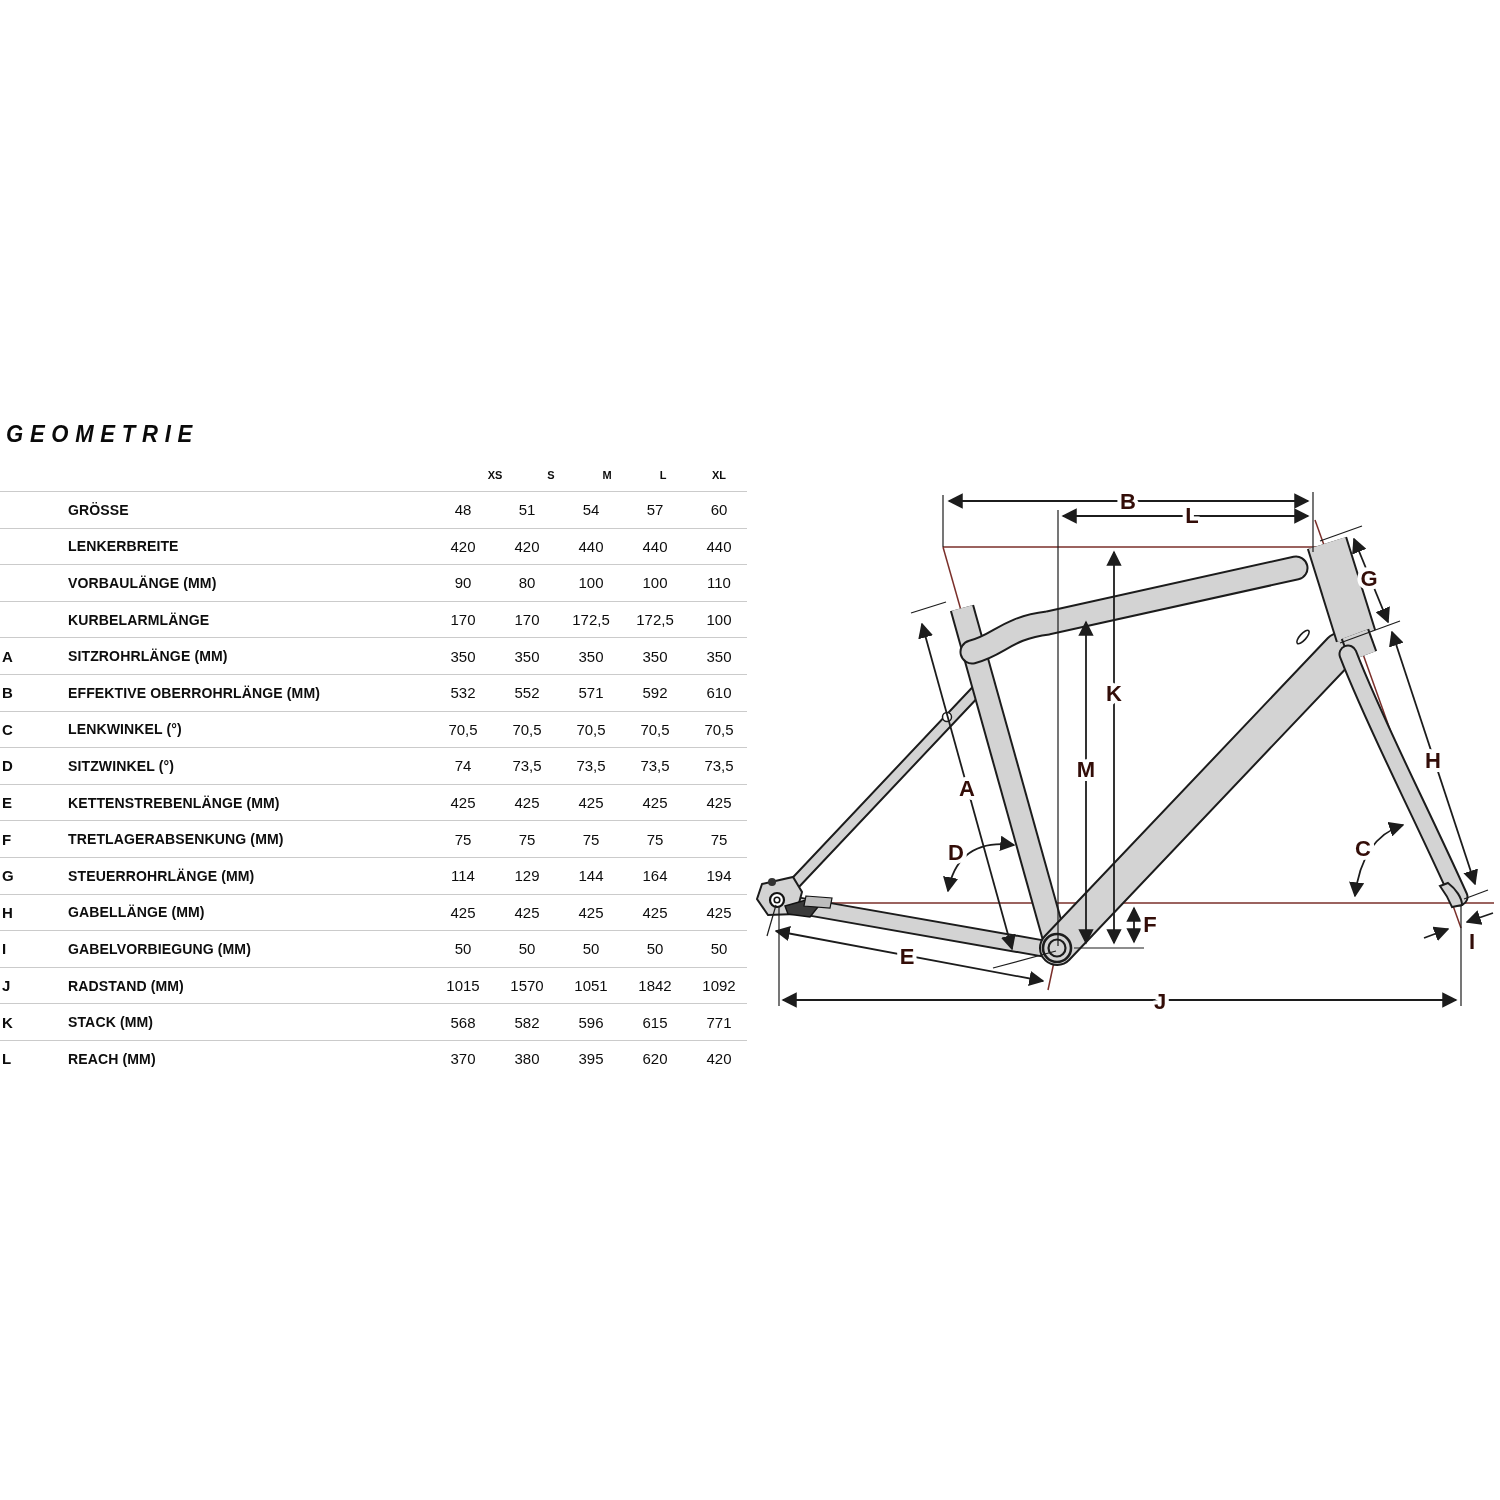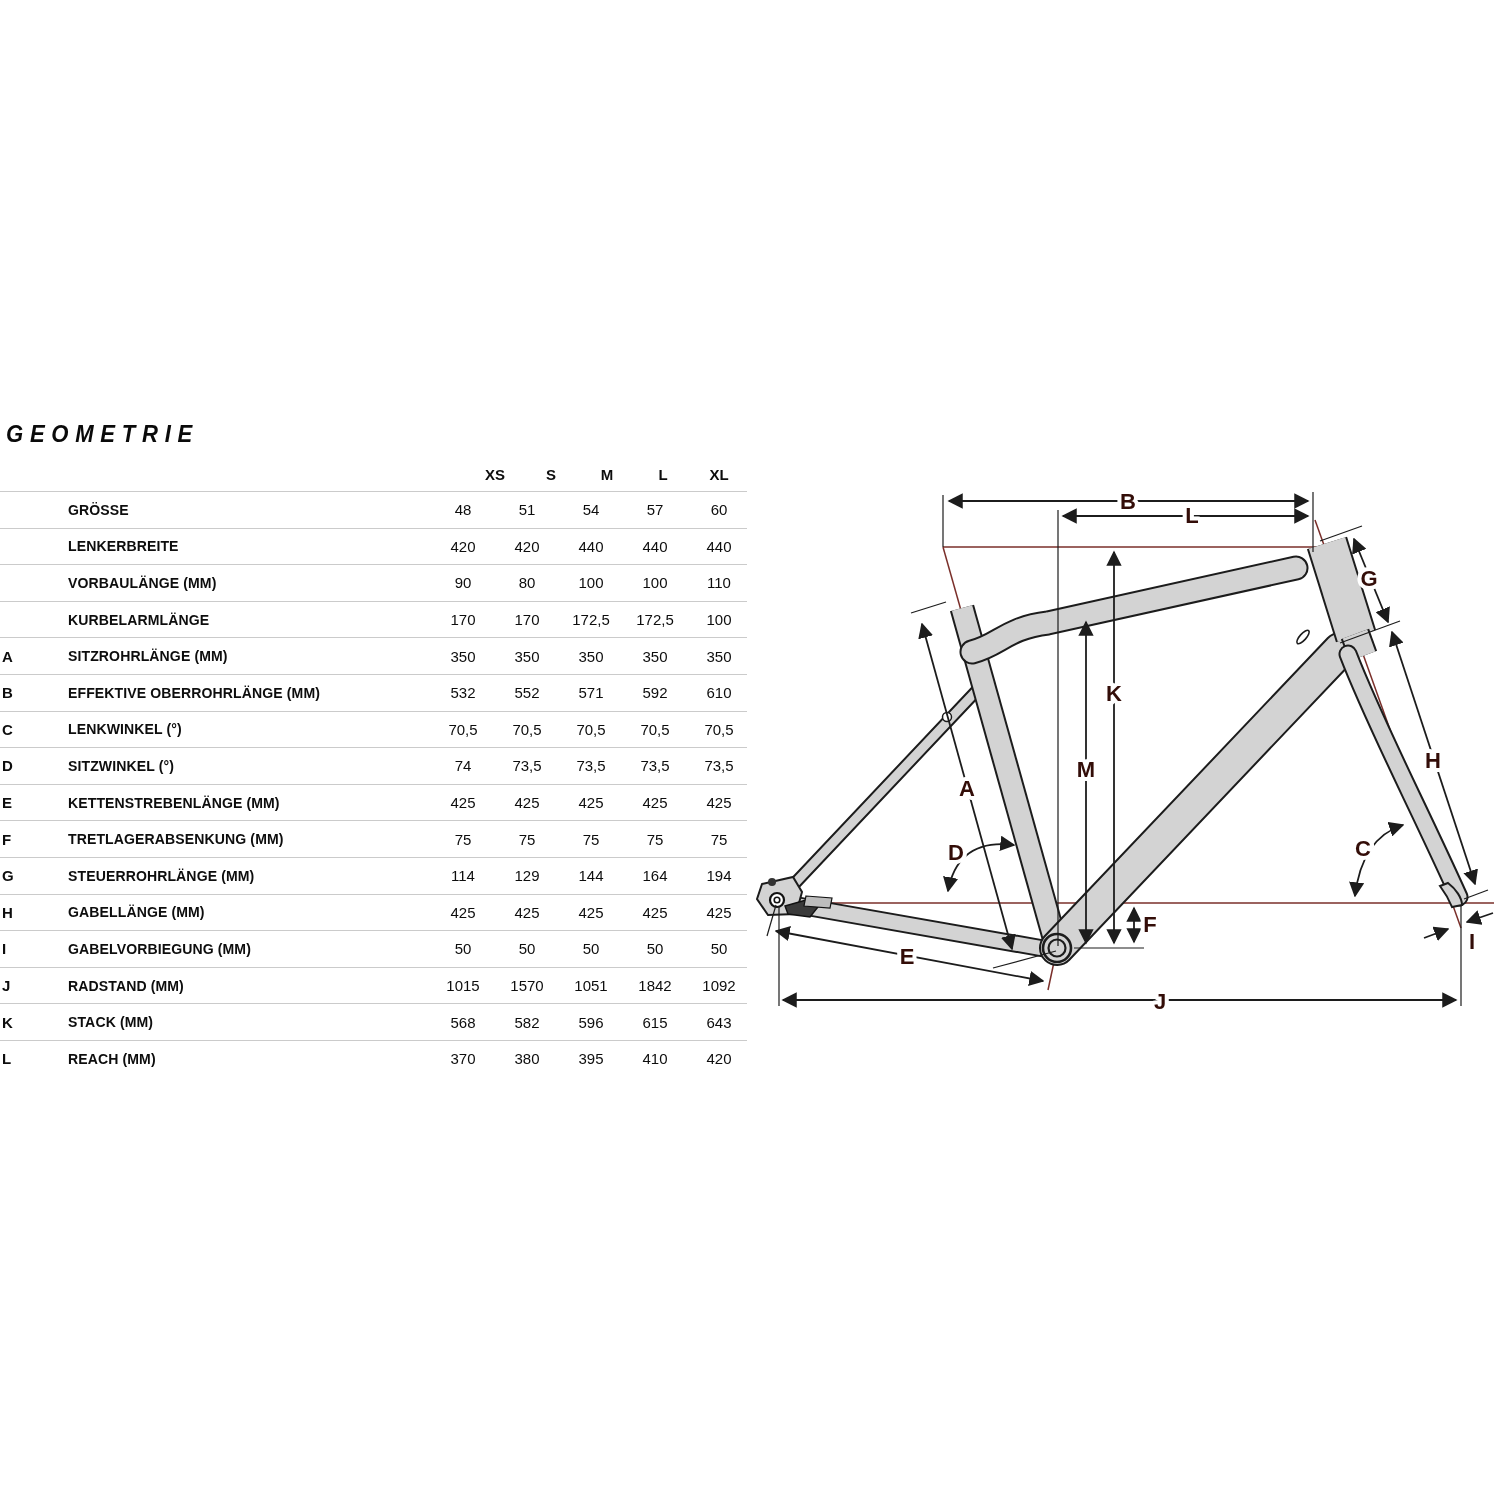--- a/index.html
+++ b/index.html
@@ -8,21 +8,21 @@
   .title{position:absolute;left:6px;top:421px;font-size:23px;font-weight:bold;font-style:italic;
          letter-spacing:7px;color:#0a0a0a;transform:scaleX(.96);transform-origin:left;white-space:nowrap;}
   .geo-table{position:absolute;left:0;top:458px;width:747px;}
   .trow{display:grid;grid-template-columns:60px 1fr 56px 56px 56px 56px 56px;align-items:center;
         height:35.6px;border-top:1px solid #cbcbcb;gap:8px;}
   .thead{display:grid;grid-template-columns:60px 1fr 56px 56px 56px 56px 56px;align-items:center;
         height:33px;border-top:none;}
   .c-letter{font-weight:bold;font-size:15px;padding-left:2px;}
   .c-name{font-weight:bold;font-size:14.5px;letter-spacing:.1px;transform:scaleX(.97);transform-origin:left;white-space:nowrap;}
   .c-val{font-size:15px;text-align:center;}
-  .c-h{font-weight:bold;font-size:15px;text-align:center;}
+  .c-h{font-weight:bold;font-size:11px;text-align:center;}
   .diagram{position:absolute;left:750px;top:470px;width:750px;height:600px;}
   svg text.dimlabel{font-family:"Liberation Sans",sans-serif;font-weight:bold;font-size:22px;
         paint-order:stroke;stroke:#ffffff;stroke-width:8px;stroke-linejoin:round;
         text-anchor:middle;}
 </style>
 </head>
 <body>
 
 <div class="page">
 
@@ -164,29 +164,29 @@
         <div class="c-val">1842</div>
         <div class="c-val">1092</div>
       </div>
       <div class="trow">
         <div class="c-letter">K</div>
         <div class="c-name">STACK (MM)</div>
         <div class="c-val">568</div>
         <div class="c-val">582</div>
         <div class="c-val">596</div>
         <div class="c-val">615</div>
-        <div class="c-val">643</div>
+        <div class="c-val">771</div>
       </div>
       <div class="trow">
         <div class="c-letter">L</div>
         <div class="c-name">REACH (MM)</div>
         <div class="c-val">370</div>
         <div class="c-val">380</div>
         <div class="c-val">395</div>
-        <div class="c-val">410</div>
+        <div class="c-val">620</div>
         <div class="c-val">420</div>
       </div>
     </div>
 
   <div class="diagram">
     <svg id="frame-svg" width="750" height="600" viewBox="750 470 750 600" xmlns="http://www.w3.org/2000/svg">
       <defs>
         <marker id="arr" viewBox="0 0 10 10" refX="9" refY="5" markerWidth="8.5" markerHeight="8.5" orient="auto-start-reverse">
           <path d="M0,0 L10,5 L0,10 z" fill="#1c1c1c"></path>
         </marker>

